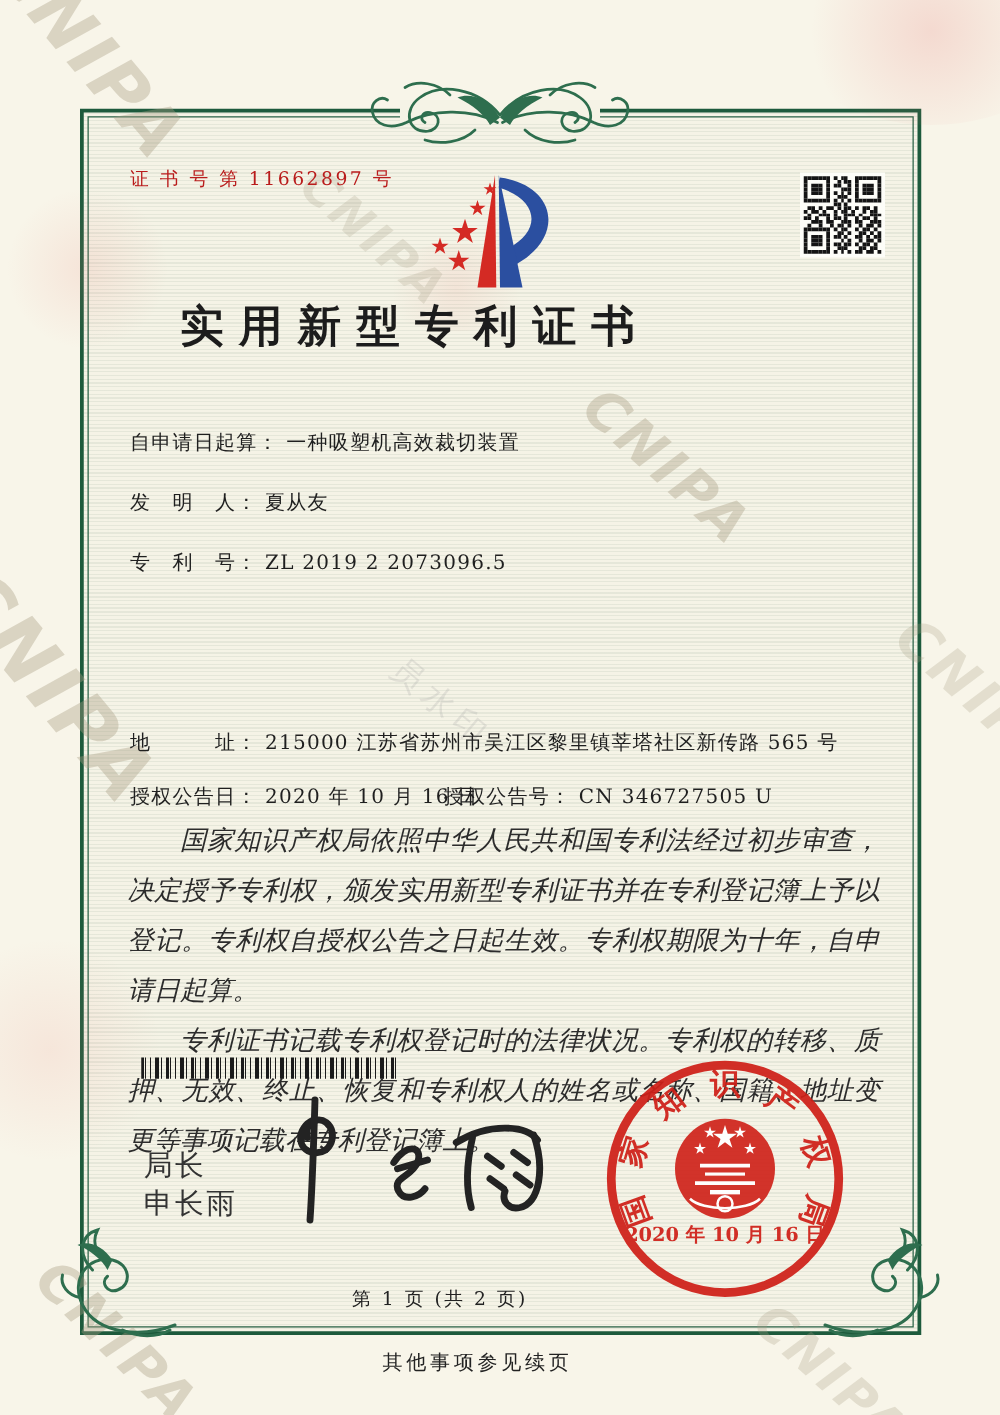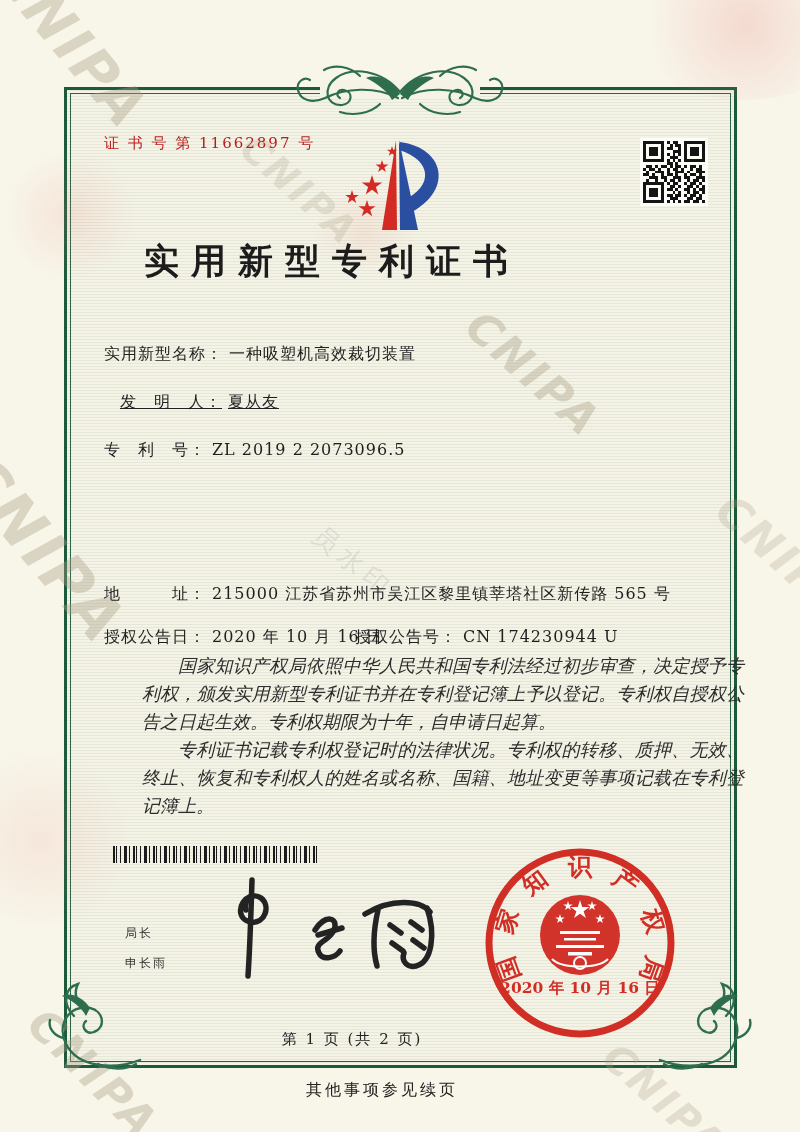--- a/index.html
+++ b/index.html
@@ -32,32 +32,32 @@
   .cert-no{left:104px;top:134px;font-size:15px;letter-spacing:2px;color:#b91c1c;white-space:nowrap;}
   .qr{left:640px;top:138px;width:62px;height:62px;background:#fdfdf8;padding:3px;}
   .qr-grid{display:grid;grid-template-columns:repeat(21,1fr);grid-auto-rows:1fr;width:62px;height:62px;}
   .qr-grid .on{background:#141414;}
   .logo{left:336px;top:134px;width:128px;height:102px;}
   .title{left:0;top:238px;width:652px;text-align:center;font-size:35px;font-weight:bold;
          letter-spacing:12px;color:#1c1c1c;white-space:nowrap;text-indent:12px;}
   .row{font-size:16px;color:#1f1f1f;letter-spacing:1px;white-space:nowrap;}
   .row .lab{color:#1f1f1f;}
   .row .val{margin-left:6px;}
-  .paras{left:102px;top:652px;width:602px;font-size:18px;line-height:28px;color:#2c2c2c;
-         font-style:italic;text-align:justify;margin-left:40px;}
+  .paras{left:102px;top:652px;width:602px;font-size:21px;line-height:40px;color:#2c2c2c;
+         font-style:italic;text-align:justify;}
   .paras p{margin:0;text-indent:2em;}
   .barcode{left:113px;top:846px;width:205px;height:17px;
     background:repeating-linear-gradient(90deg,
       #1b1b1b 0 2px, transparent 2px 3px,
       #1b1b1b 3px 4px, transparent 4px 7px,
       #1b1b1b 7px 8px, transparent 8px 11px,
       #1b1b1b 11px 14px, transparent 14px 16px,
       #1b1b1b 16px 17px, transparent 17px 20px);}
-  .signer{left:125px;top:918px;font-family:"DejaVu Sans","Liberation Sans",sans-serif;
-          font-size:12px;color:#333;letter-spacing:2px;line-height:30px;}
+  .signer{left:115px;top:918px;font-family:"DejaVu Sans","Liberation Sans",sans-serif;
+          font-size:23px;color:#333;letter-spacing:2px;line-height:30px;}
   .signature{left:215px;top:872px;width:230px;height:118px;}
   .seal{left:480px;top:843px;width:200px;height:200px;opacity:0.93;}
   .page-info{left:0;top:1030px;width:704px;text-align:center;font-size:15px;color:#222;letter-spacing:2px;}
   .cont-note{left:0;top:1080px;width:764px;text-align:center;font-size:16px;color:#222;letter-spacing:3px;}
 </style>
 </head>
 <body>
 
 <div class="page">
 
@@ -569,36 +569,36 @@
       <polygon points="16,56 17.6,60.9 22.8,60.9 18.6,64 20.2,68.9 16,65.9 11.8,68.9 13.4,64 9.2,60.9 14.4,60.9"></polygon>
       <polygon points="31,66 33,72.2 39.5,72.2 34.2,76 36.2,82.2 31,78.4 25.8,82.2 27.8,76 22.5,72.2 29,72.2"></polygon>
       <polygon points="46,26 47.5,30.6 52.4,30.6 48.4,33.5 49.9,38.1 46,35.2 42.1,38.1 43.6,33.5 39.6,30.6 44.5,30.6"></polygon>
       <polygon points="56,12 57.2,15.7 61.1,15.7 58,18 59.2,21.7 56,19.4 52.8,21.7 54,18 50.9,15.7 54.8,15.7"></polygon>
     </g>
   </svg>
 
   <div class="abs title">实用新型专利证书</div>
 
   <div class="abs row" style="left:104px;top:344px;">
-    <span class="lab">实用新型名称：</span><span class="val">一种吸塑机高效裁切装置</span>
-  </div>
-  <div class="abs row" style="left:120px;top:392px;text-decoration:underline;">
+    <span class="lab">自申请日起算：</span><span class="val">一种吸塑机高效裁切装置</span>
+  </div>
+  <div class="abs row" style="left:104px;top:392px;">
     <span class="lab">发　明　人：</span><span class="val">夏从友</span>
   </div>
   <div class="abs row" style="left:104px;top:440px;">
     <span class="lab">专　利　号：</span><span class="val">ZL 2019 2 2073096.5</span>
   </div>
   <div class="abs row" style="left:104px;top:584px;">
     <span class="lab">地　　　址：</span><span class="val">215000 江苏省苏州市吴江区黎里镇莘塔社区新传路 565 号</span>
   </div>
   <div class="abs row" style="left:104px;top:627px;">
     <span class="lab">授权公告日：</span><span class="val">2020 年 10 月 16 日</span>
   </div>
   <div class="abs row" style="left:355px;top:627px;">
-    <span class="lab">授权公告号：</span><span class="val">CN 174230944 U</span>
+    <span class="lab">授权公告号：</span><span class="val">CN 346727505 U</span>
   </div>
 
   <div class="abs paras">
     <p>国家知识产权局依照中华人民共和国专利法经过初步审查，决定授予专利权，颁发实用新型专利证书并在专利登记簿上予以登记。专利权自授权公告之日起生效。专利权期限为十年，自申请日起算。</p>
     <p>专利证书记载专利权登记时的法律状况。专利权的转移、质押、无效、终止、恢复和专利权人的姓名或名称、国籍、地址变更等事项记载在专利登记簿上。</p>
   </div>
 
   <div class="abs barcode"></div>
 
   <div class="abs signer">

